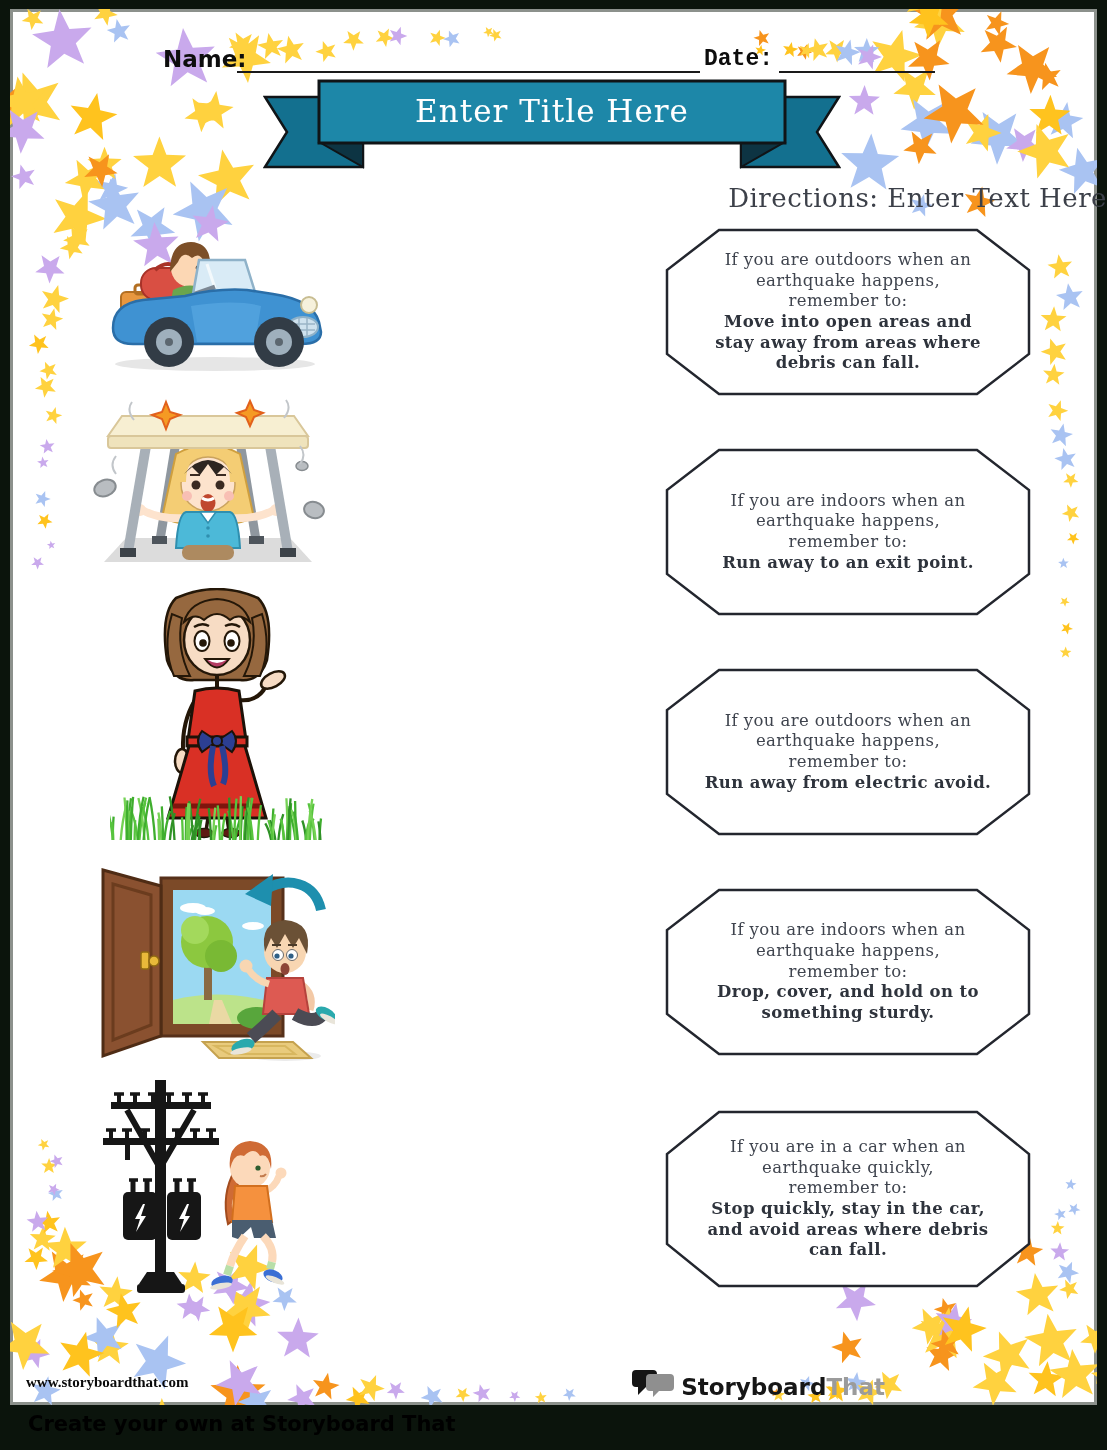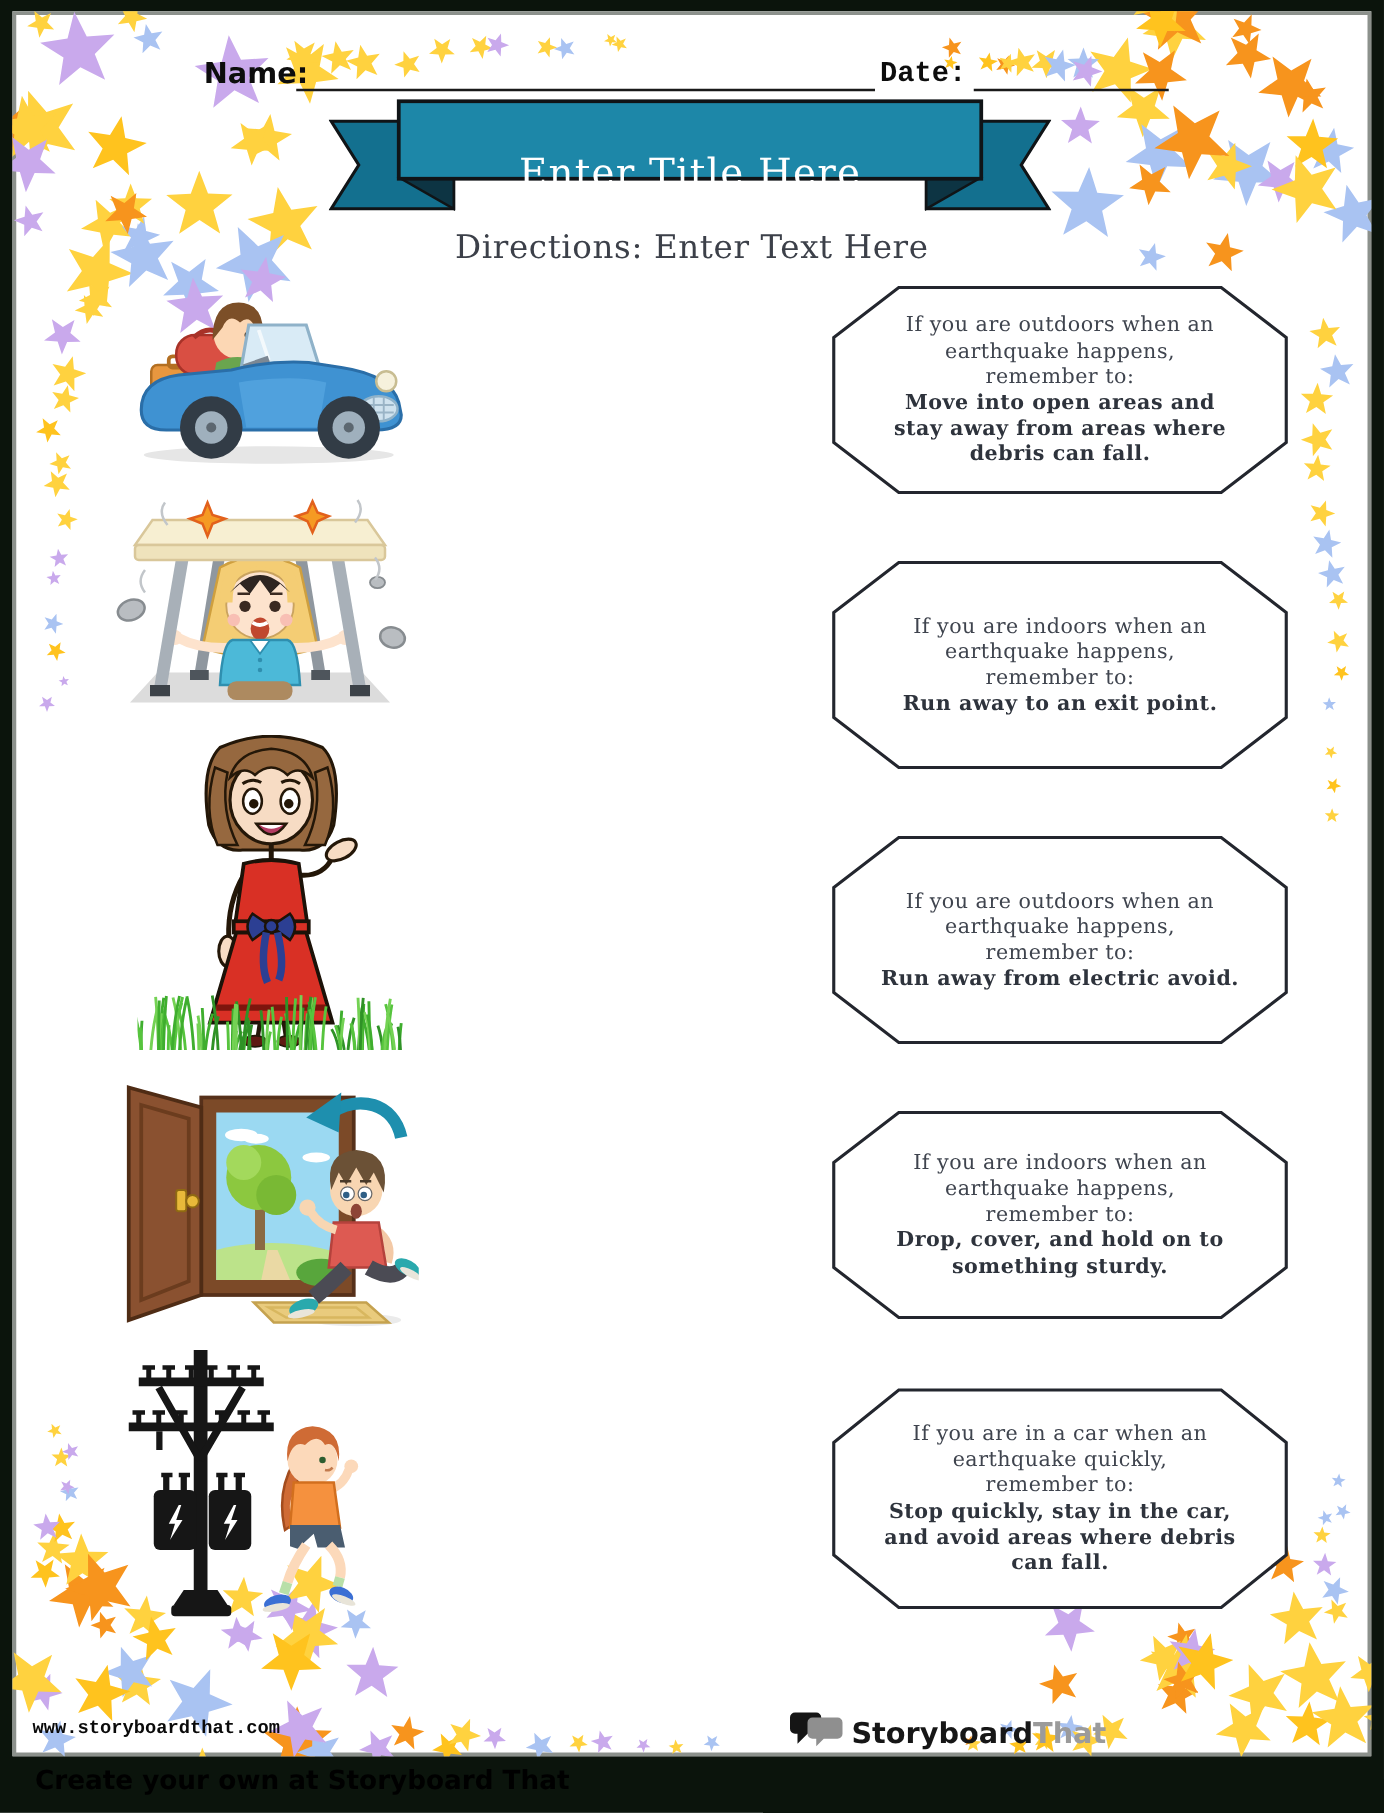--- a/index.html
+++ b/index.html
@@ -10,38 +10,38 @@
   .stars-wrap{position:absolute;left:0;top:0;width:1107px;height:1450px;z-index:1;pointer-events:none;}
   .content{position:absolute;left:0;top:0;width:917px;height:1450px;z-index:2;}
 
   .hdr-label{position:absolute;font-family:"DejaVu Sans",sans-serif;font-weight:bold;
              font-size:23px;color:#0d0d0d;}
   .write-line{position:absolute;border-top:2.5px solid #1a1a1a;height:0;}
 
   .banner{position:absolute;left:263px;top:79px;width:578px;height:92px;}
   .banner svg{position:absolute;left:0;top:0;width:100%;height:100%;}
   .banner-title{position:absolute;left:0;right:0;top:14px;text-align:center;
-                font-size:31px;letter-spacing:1px;color:#ffffff;margin-top:28px;}
-
-  .directions{position:absolute;left:0;top:183px;width:1107px;text-align:center;
+                font-size:31px;letter-spacing:1px;color:#ffffff;}
+
+  .directions{position:absolute;left:0;top:183px;width:1107px;text-align:right;
               font-size:26px;letter-spacing:.5px;color:#3c4049;}
 
   .illu{position:absolute;}
   .illu svg{display:block;width:100%;height:100%;}
 
   .octagon{position:absolute;left:665px;width:366px;}
   .oct-shape{position:absolute;left:0;top:0;width:100%;height:100%;}
   .oct-shape polygon{fill:#ffffff;stroke:#23262e;stroke-width:2.5;}
   .oct-text{position:absolute;left:34px;right:34px;top:0;bottom:0;display:flex;
             flex-direction:column;justify-content:center;align-items:center;text-align:center;
             font-size:16.5px;line-height:1.25;letter-spacing:.4px;white-space:pre-line;}
   .oct-text .intro{color:#3f444e;}
   .oct-text .action{color:#2e333c;font-weight:bold;}
 
-  .site-url{position:absolute;left:26px;top:1374px;font-family:Liberation Mono, monospace;
+  .site-url{position:absolute;left:26px;top:1374px;font-family:Liberation Serif, serif;
             font-weight:bold;font-size:15px;color:#0a0a0a;}
   .brand{position:absolute;right:32px;top:1368px;display:flex;align-items:flex-end;gap:5px;}
   .brand-text{font-family:"DejaVu Sans",sans-serif;font-weight:bold;font-size:23px;color:#161616;}
   .brand-text .that{color:#9b9b9b;}
   .tagline{position:absolute;left:28px;top:1412px;font-family:"DejaVu Sans",sans-serif;
            font-weight:bold;font-size:21px;color:#000000;}
 </style>
 </head>
 <body>
 

